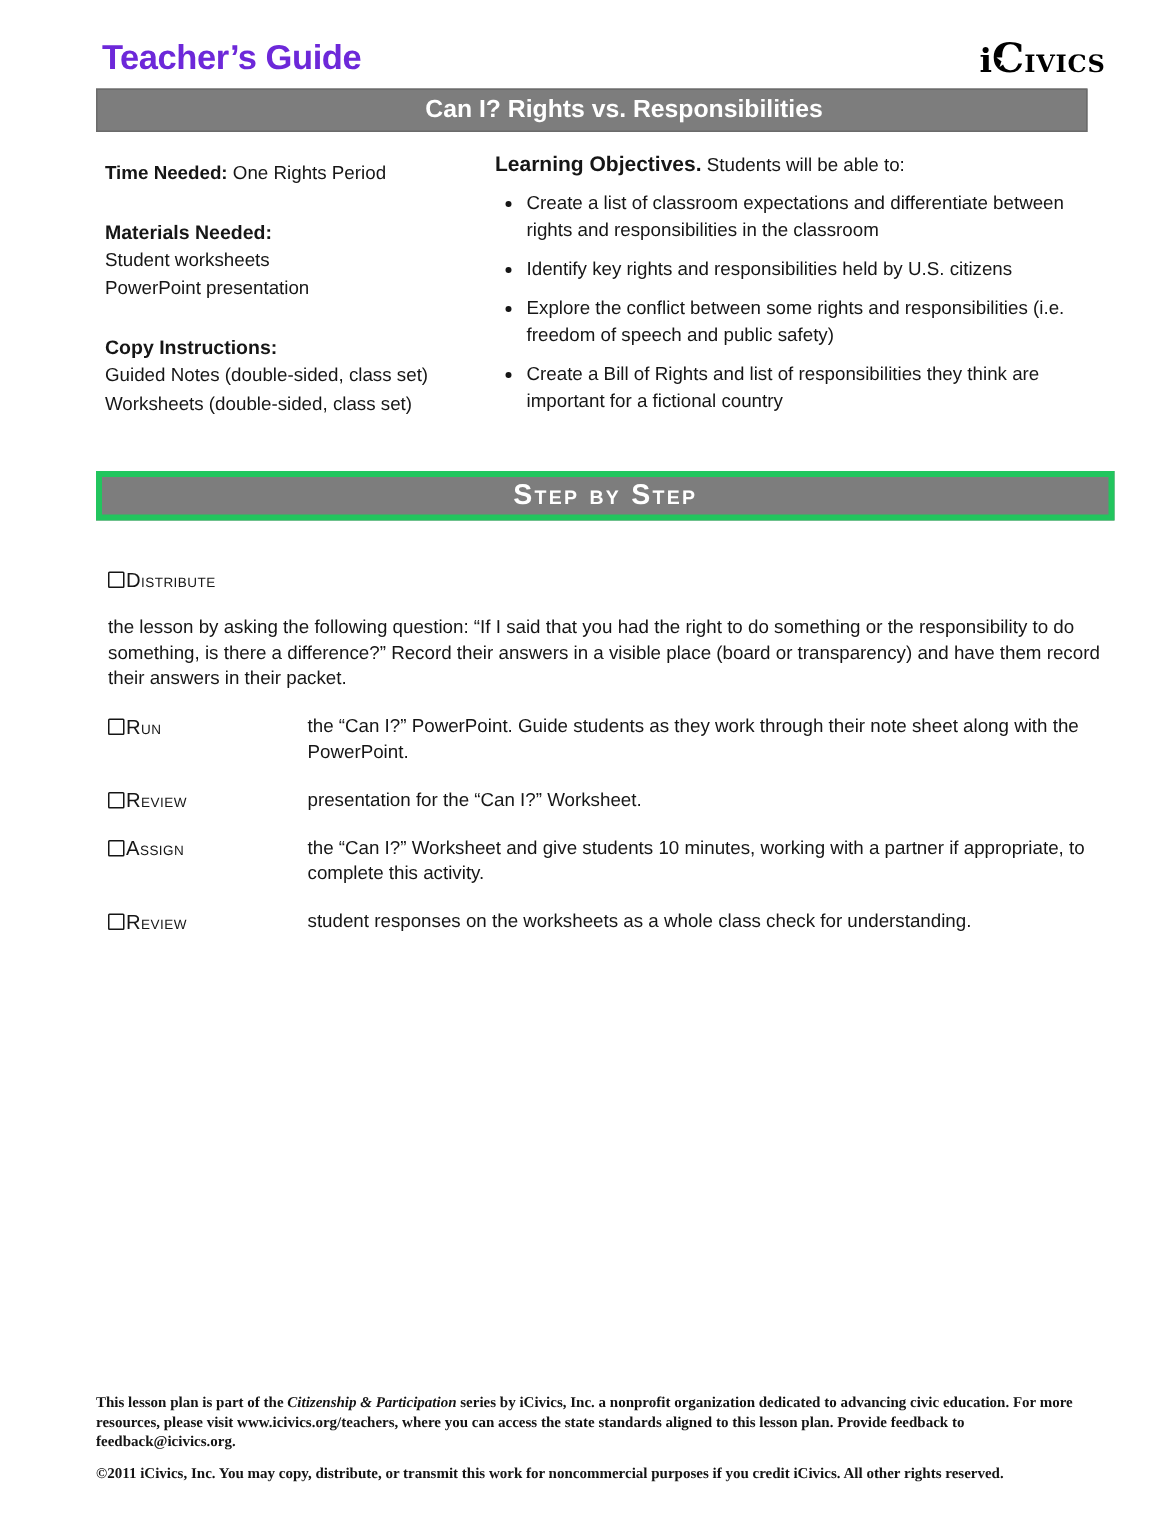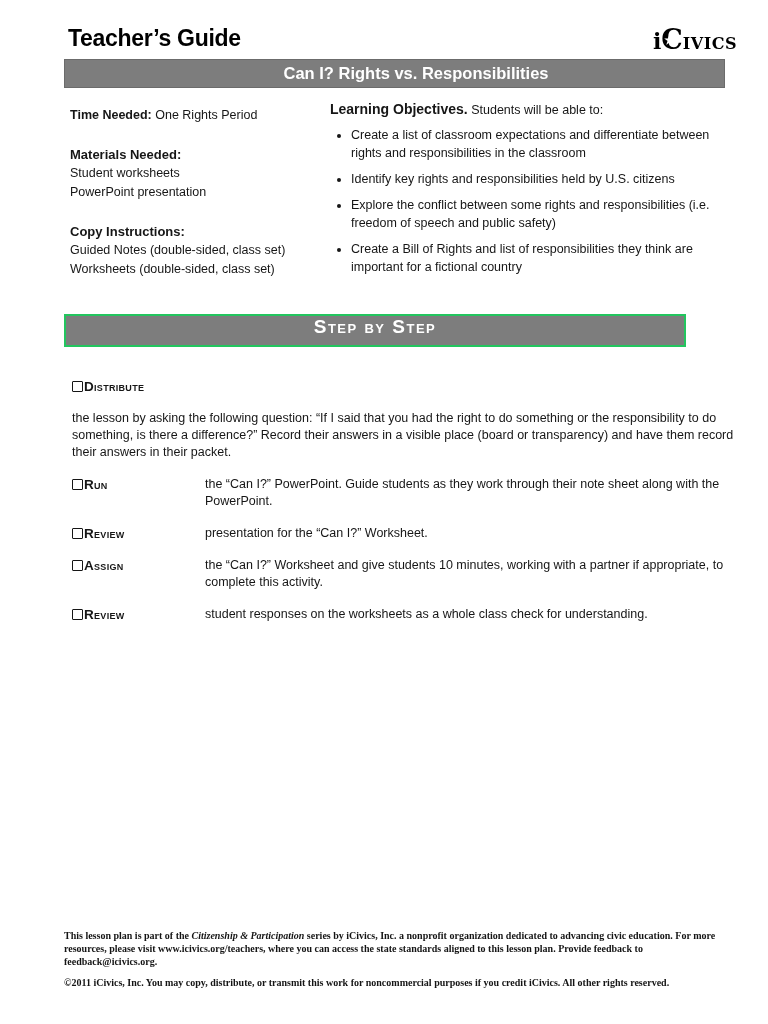--- a/index.html
+++ b/index.html
@@ -5,21 +5,21 @@
   html, body { margin:0; padding:0; background:#ffffff; }
   .page {
     position:relative; width:768px; height:1024px; background:#ffffff;
     font-family:"Liberation Sans", sans-serif; color:var(--ink, #161616);
     overflow:hidden;
   }
 
   
   .doc-title {
     position:absolute; left:68px; top:25px;
-    font-size:23px; font-weight:bold; letter-spacing:-0.3px; color:#000000;
+    font-size:23px; font-weight:bold; letter-spacing:-0.3px; color:#6d28d9;
   }
   .logo {
     position:absolute; top:26px; right:31px;
     font-family:"DejaVu Serif", serif; font-weight:bold; color:#000;
     white-space:nowrap; line-height:1;
   }
   .lg-i   { font-size:22px; }
   .lg-cwrap { position:relative; display:inline-block; }
   .lg-c   { font-size:27px; }
   .lg-star{ position:absolute; left:3px; top:8px; font-size:12px; color:#ffffff; line-height:1; }
@@ -45,31 +45,31 @@
     position:absolute; left:330px; top:100px; width:402px;
     font-size:12.5px; line-height:18px;
   }
   .obj-head { margin:0 0 7px 0; }
   .obj-head .b { font-size:14px; }
   .info-right ul { margin:0; padding-left:21px; list-style:disc; }
   .info-right li { margin-bottom:8px; }
 
   
   .step-banner {
-    position:absolute; left:64px; top:314px; width:622px; height:33px;
-    background:var(--banner-gray, #7d7d7d); border:2px solid #22c55e; box-sizing:border-box;
-    display:flex; justify-content:center; color:#ffffff;
+    position:absolute; left:64px; top:314px; width:679px; height:33px;
+    background:var(--banner-gray, #7d7d7d); border:4px solid #22c55e; box-sizing:border-box;
+    display:flex; align-items:center; justify-content:center; color:#ffffff;
   }
   .step-banner .sc { font-variant:small-caps; font-weight:bold; font-size:19px; letter-spacing:1.5px; }
 
   .steps { position:absolute; left:72px; top:378px; width:662px; }
   .srow  { display:flex; margin-bottom:15px; }
   .slabel{
     flex:0 0 133px; width:133px;
-    font-weight:bold; font-size:13.5px; line-height:17px; white-space:nowrap;
+    font-weight:normal; font-size:13.5px; line-height:17px; white-space:nowrap;
   }
   .slabel .sc { font-variant:small-caps; letter-spacing:0.3px; }
   .cbx {
     display:inline-block; width:9px; height:9px;
     border:1.5px solid #151515; border-radius:1px;
     margin-right:1px; vertical-align:-1px; background:#fff;
   }
   .stext { flex:1; font-size:12.5px; line-height:17px; }
 
   

